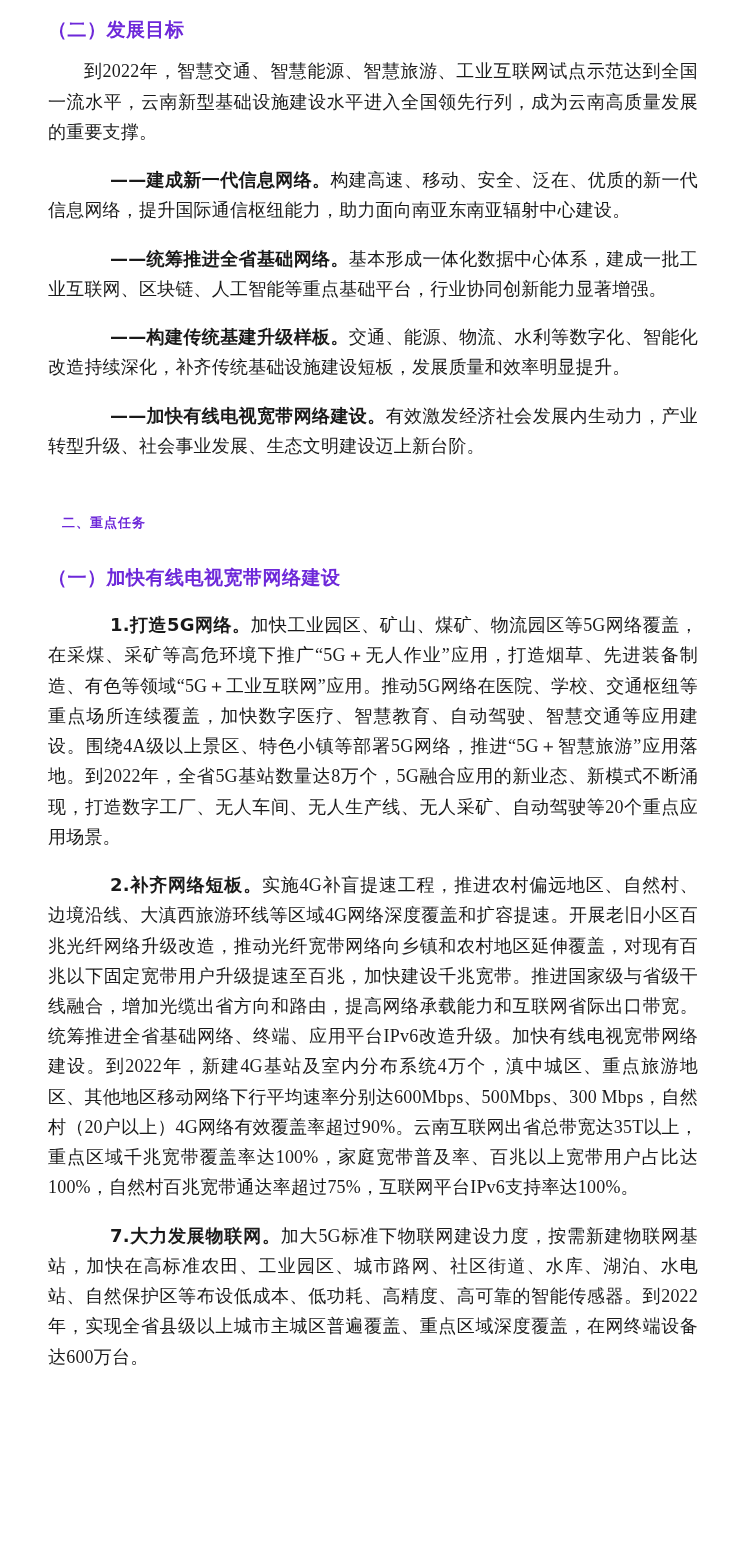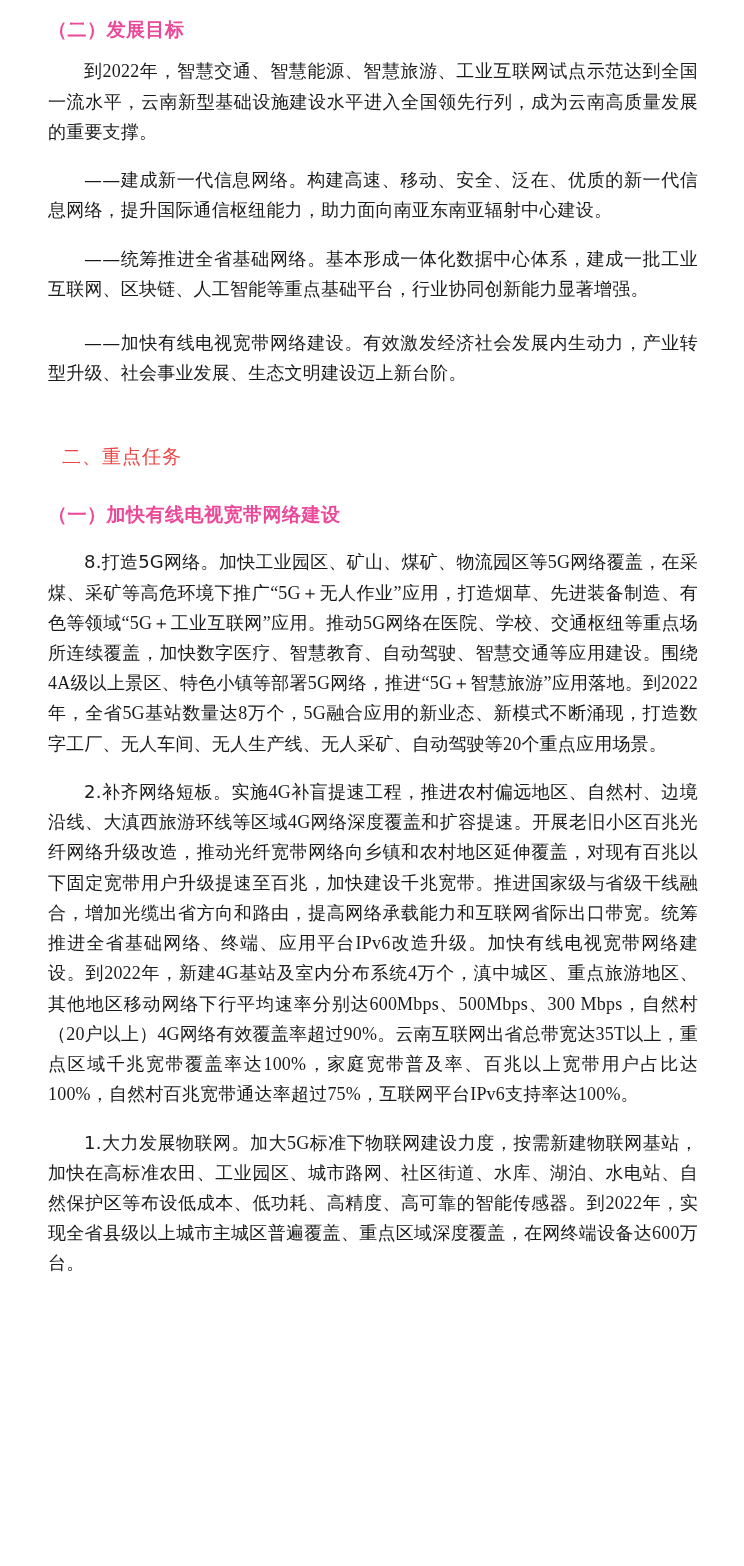--- a/index.html
+++ b/index.html
@@ -18,44 +18,45 @@
     box-sizing: border-box;
     padding: 14px 46px 24px 48px;
   }
   .h-sub {
     font-family: "DejaVu Sans", "Liberation Sans", sans-serif;
     font-weight: bold;
     font-size: 19px;
     line-height: 1.6;
     margin: 0 0 12px 0;
     letter-spacing: 0.5px;
-    color: #ec4899;
+    color: #6d28d9;
   }
   .h-top {
     font-family: "DejaVu Sans", "Liberation Sans", sans-serif;
-    font-weight: normal;
-    font-size: 19px;
+    font-weight: bold;
+    font-size: 13px;
     line-height: 1.6;
     margin: 0 0 14px 0;
     letter-spacing: 1px;
-    color: #ef4444;
+    color: #6d28d9;
     padding-left: 14px;
   }
   p.para {
     font-size: 18px;
     line-height: 1.68;
     margin: 0 0 12px 0;
     text-align: justify;
     text-justify: inter-ideograph;
     text-indent: 2em;
     letter-spacing: 0.2px;
   }
   .b {
     font-family: "DejaVu Sans", "Liberation Sans", sans-serif;
-    font-weight: normal;
+    font-weight: bold;
+    margin-left: 26px;
   }
   .gap-lg { height: 26px; }
   .gap-md { height: 14px; }
   .gap-sm { height: 6px; }
 </style>
 </head>
 <body>
 
 <div class="page">
 
@@ -72,47 +73,50 @@
   </p>
 
   <div class="gap-sm"></div>
 
   <p class="para">
     <span class="b">——统筹推进全省基础网络。</span><span>基本形成一体化数据中心体系，建成一批工业互联网、区块链、人工智能等重点基础平台，行业协同创新能力显著增强。</span>
   </p>
 
   <div class="gap-sm"></div>
 
+  <p class="para">
+    <span class="b">——构建传统基建升级样板。</span><span>交通、能源、物流、水利等数字化、智能化改造持续深化，补齐传统基础设施建设短板，发展质量和效率明显提升。</span>
+  </p>
 
   <div class="gap-sm"></div>
 
   <p class="para">
     <span class="b">——加快有线电视宽带网络建设。</span><span>有效激发经济社会发展内生动力，产业转型升级、社会事业发展、生态文明建设迈上新台阶。</span>
   </p>
 
   <div class="gap-lg"></div>
   <div class="gap-md"></div>
 
   <h2 class="h-top">二、重点任务</h2>
 
   <div class="gap-md"></div>
 
   <h3 class="h-sub">（一）加快有线电视宽带网络建设</h3>
 
   <div class="gap-sm"></div>
 
   <p class="para">
-    <span class="b">8.打造5G网络。</span><span>加快工业园区、矿山、煤矿、物流园区等5G网络覆盖，在采煤、采矿等高危环境下推广“5G＋无人作业”应用，打造烟草、先进装备制造、有色等领域“5G＋工业互联网”应用。推动5G网络在医院、学校、交通枢纽等重点场所连续覆盖，加快数字医疗、智慧教育、自动驾驶、智慧交通等应用建设。围绕4A级以上景区、特色小镇等部署5G网络，推进“5G＋智慧旅游”应用落地。到2022年，全省5G基站数量达8万个，5G融合应用的新业态、新模式不断涌现，打造数字工厂、无人车间、无人生产线、无人采矿、自动驾驶等20个重点应用场景。</span>
+    <span class="b">1.打造5G网络。</span><span>加快工业园区、矿山、煤矿、物流园区等5G网络覆盖，在采煤、采矿等高危环境下推广“5G＋无人作业”应用，打造烟草、先进装备制造、有色等领域“5G＋工业互联网”应用。推动5G网络在医院、学校、交通枢纽等重点场所连续覆盖，加快数字医疗、智慧教育、自动驾驶、智慧交通等应用建设。围绕4A级以上景区、特色小镇等部署5G网络，推进“5G＋智慧旅游”应用落地。到2022年，全省5G基站数量达8万个，5G融合应用的新业态、新模式不断涌现，打造数字工厂、无人车间、无人生产线、无人采矿、自动驾驶等20个重点应用场景。</span>
   </p>
 
   <div class="gap-sm"></div>
 
   <p class="para">
     <span class="b">2.补齐网络短板。</span><span>实施4G补盲提速工程，推进农村偏远地区、自然村、边境沿线、大滇西旅游环线等区域4G网络深度覆盖和扩容提速。开展老旧小区百兆光纤网络升级改造，推动光纤宽带网络向乡镇和农村地区延伸覆盖，对现有百兆以下固定宽带用户升级提速至百兆，加快建设千兆宽带。推进国家级与省级干线融合，增加光缆出省方向和路由，提高网络承载能力和互联网省际出口带宽。统筹推进全省基础网络、终端、应用平台IPv6改造升级。加快有线电视宽带网络建设。到2022年，新建4G基站及室内分布系统4万个，滇中城区、重点旅游地区、其他地区移动网络下行平均速率分别达600Mbps、500Mbps、300 Mbps，自然村（20户以上）4G网络有效覆盖率超过90%。云南互联网出省总带宽达35T以上，重点区域千兆宽带覆盖率达100%，家庭宽带普及率、百兆以上宽带用户占比达100%，自然村百兆宽带通达率超过75%，互联网平台IPv6支持率达100%。</span>
   </p>
 
   <div class="gap-sm"></div>
 
   <p class="para">
-    <span class="b">1.大力发展物联网。</span><span>加大5G标准下物联网建设力度，按需新建物联网基站，加快在高标准农田、工业园区、城市路网、社区街道、水库、湖泊、水电站、自然保护区等布设低成本、低功耗、高精度、高可靠的智能传感器。到2022年，实现全省县级以上城市主城区普遍覆盖、重点区域深度覆盖，在网终端设备达600万台。</span>
+    <span class="b">7.大力发展物联网。</span><span>加大5G标准下物联网建设力度，按需新建物联网基站，加快在高标准农田、工业园区、城市路网、社区街道、水库、湖泊、水电站、自然保护区等布设低成本、低功耗、高精度、高可靠的智能传感器。到2022年，实现全省县级以上城市主城区普遍覆盖、重点区域深度覆盖，在网终端设备达600万台。</span>
   </p>
 
 </div>
 
 </body></html>

